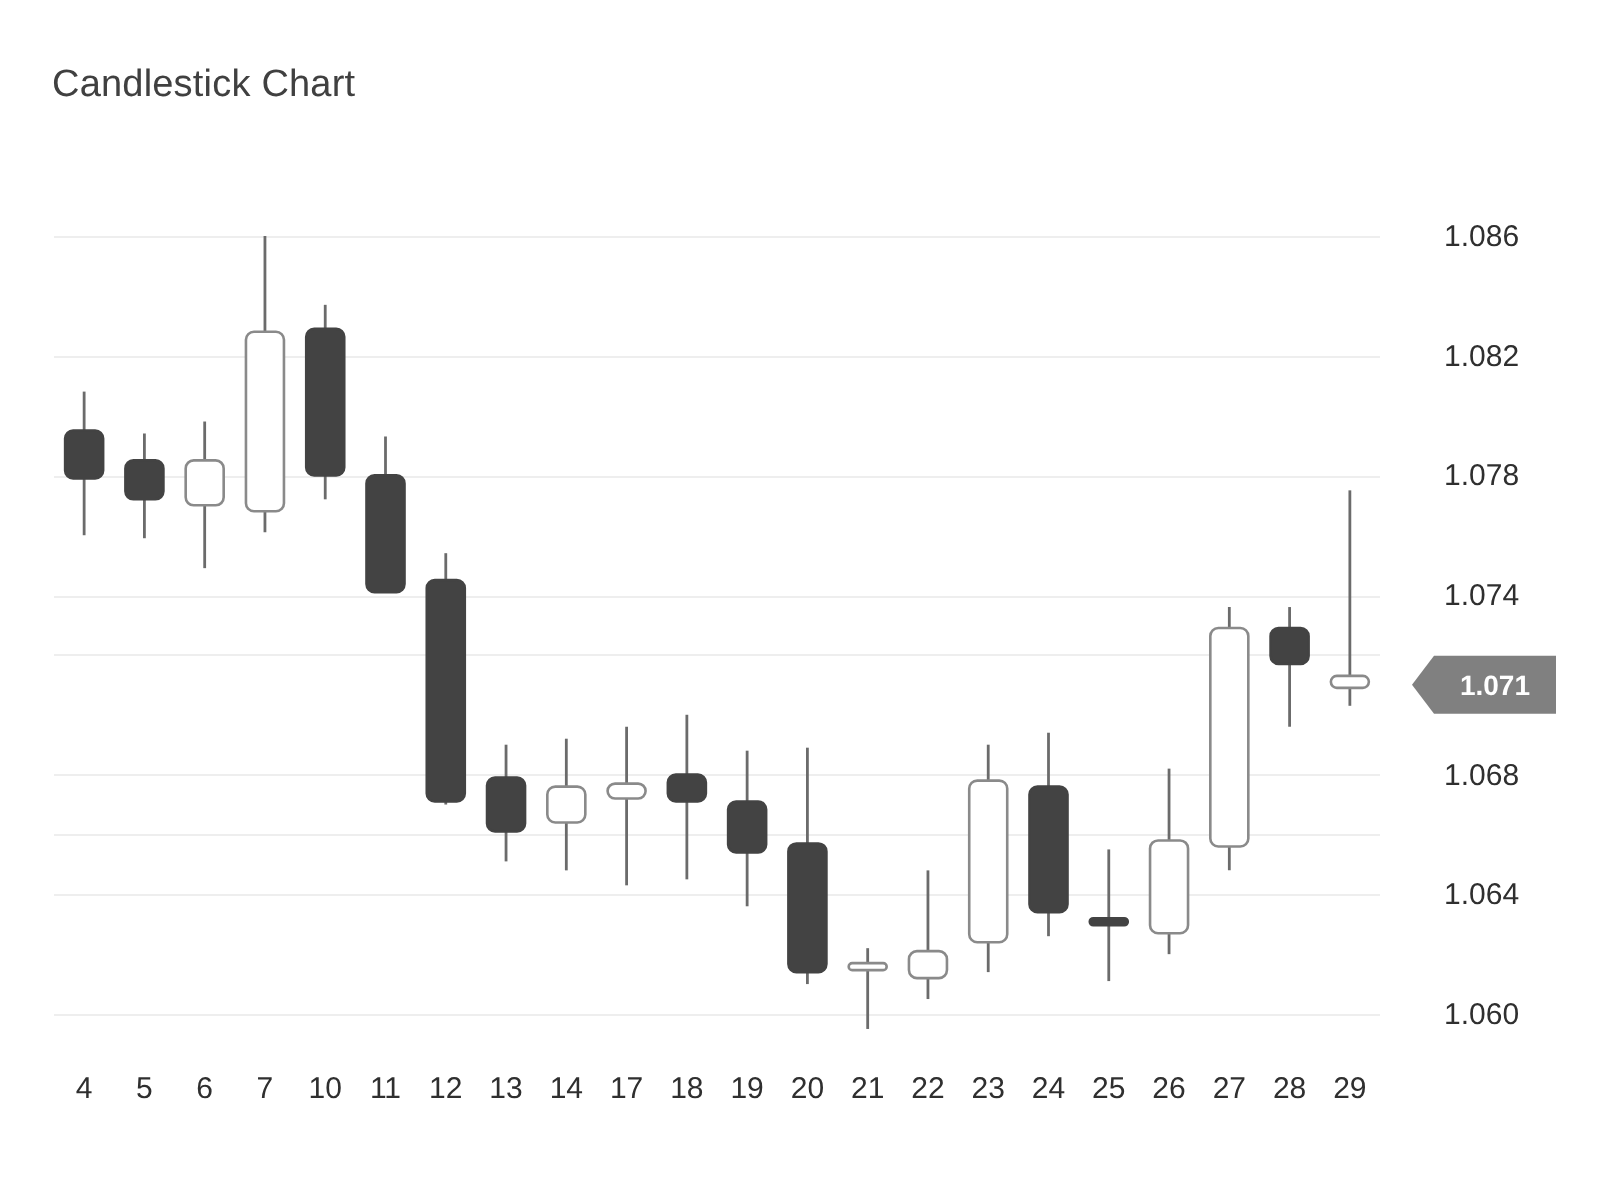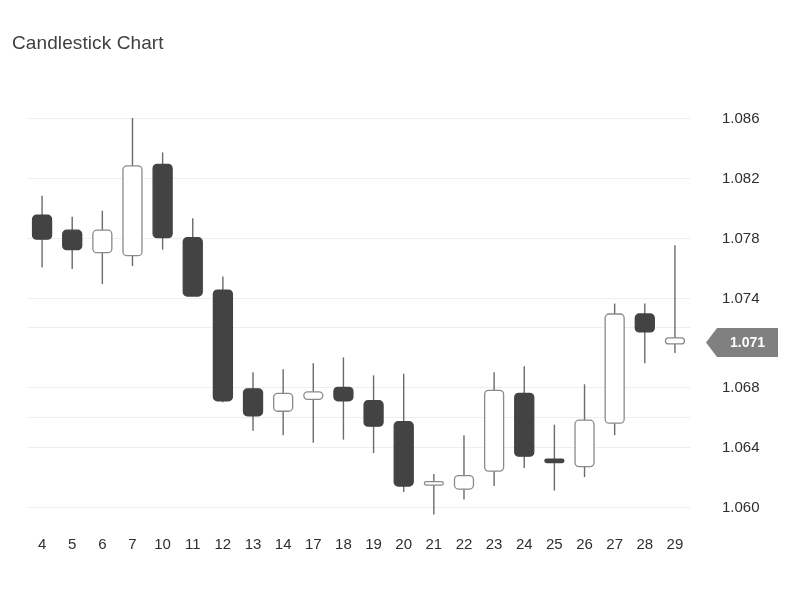--- a/index.html
+++ b/index.html
@@ -14,21 +14,21 @@
     color: #3d3d3d;
     overflow: hidden;
   }
   #root {
     position: relative;
     width: 800px;
     height: 600px;
   }
   #chart-title {
     position: absolute;
-    left: 12px;
+    left: 26px;
     top: 32px;
     font-size: 19px;
     font-weight: 400;
     color: #404040;
     letter-spacing: 0.1px;
     white-space: nowrap;
   }
   #plot-svg {
     position: absolute;
     left: 0;

